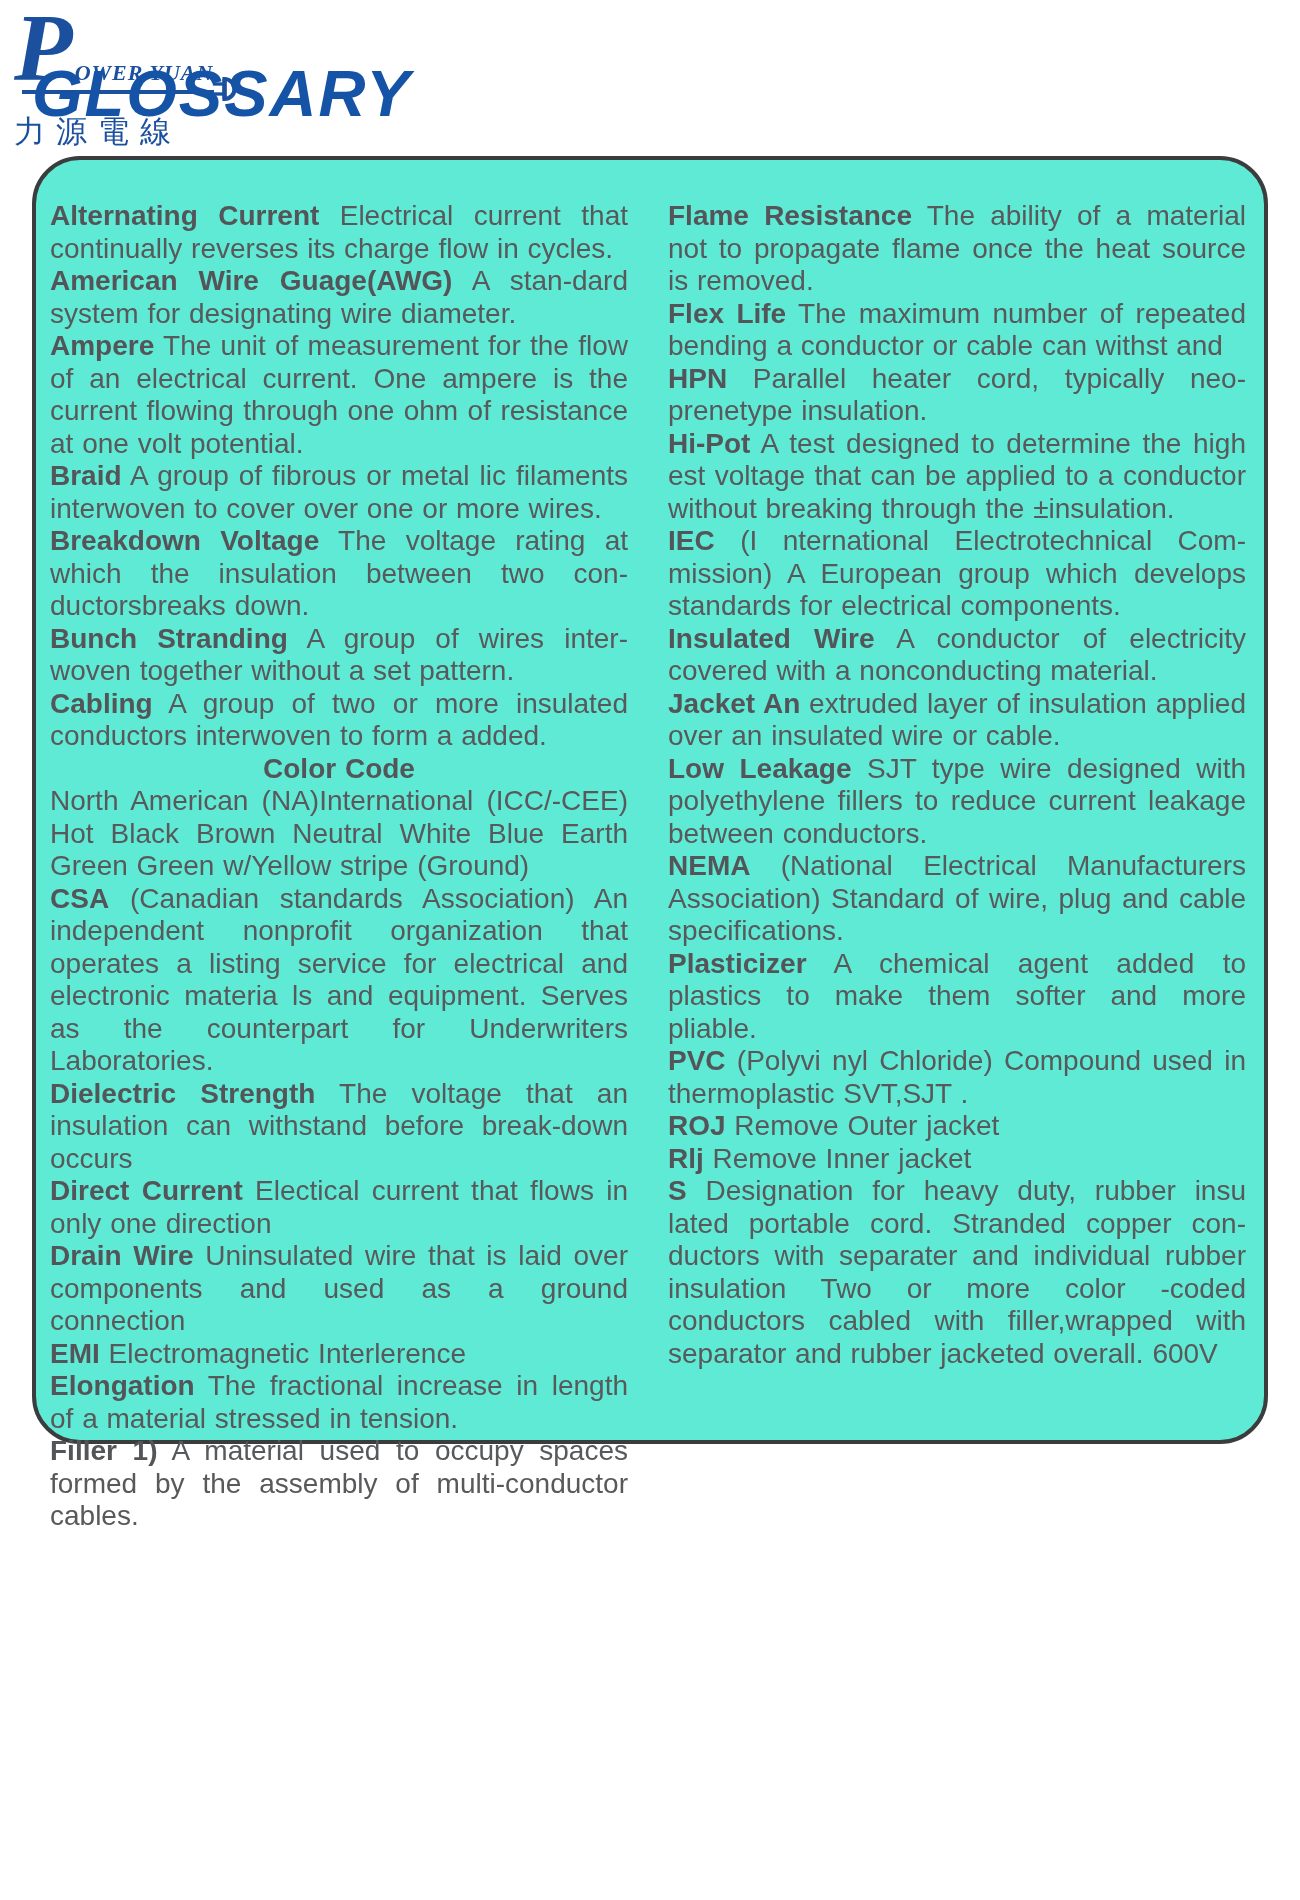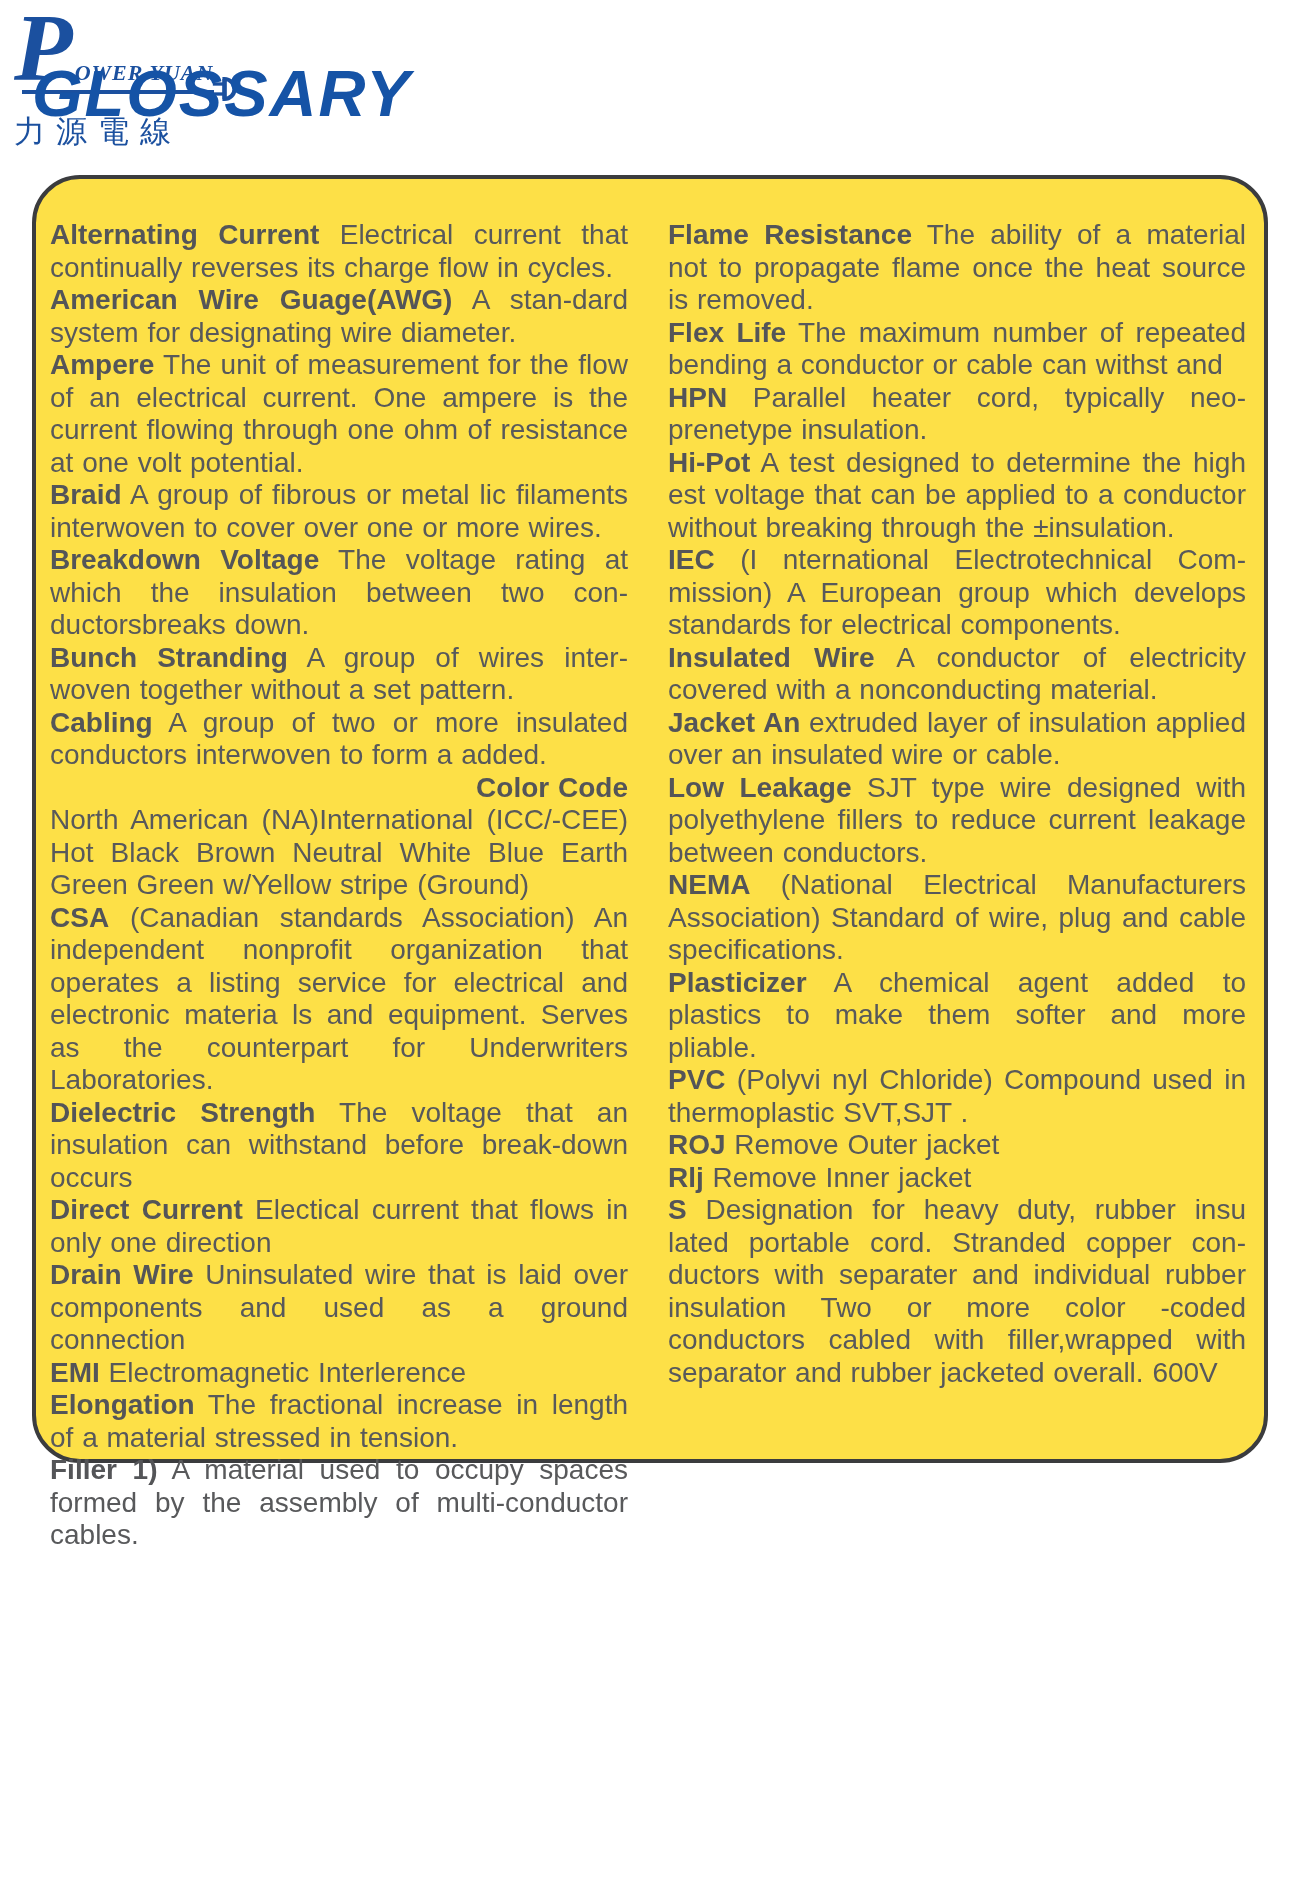--- a/index.html
+++ b/index.html
@@ -23,34 +23,34 @@
 
   
   .glossary-title{
     position:absolute;left:32px;top:56px;width:1236px;margin:0;
     font-size:65px;font-style:italic;font-weight:bold;
     letter-spacing:2px;color:#1553a6;font-family:"Liberation Sans", sans-serif;
   }
 
   
   .glossary-box{
-    position:absolute;left:32px;top:175px;width:1236px;height:1288px;
+    position:absolute;left:32px;top:156px;width:1236px;height:1288px;
     box-sizing:border-box;border:4px solid #3b3c3e;border-radius:48px;
-    padding:40px 16px 0 14px;background:#fde047;
+    padding:40px 16px 0 14px;background:#5eead4;
   }
   .cols{display:flex;gap:40px;}
   .col{width:578px;flex:0 0 578px;}
 
   
   .entry{
     margin:0;font-size:28px;line-height:32.5px;text-align:justify;
     color:#58595b;word-spacing:1px;
   }
   .term{font-weight:bold;color:#545558;}
-  .entry.block-term .term{display:block;text-align:right;}
+  .entry.block-term .term{display:block;text-align:center;}
 </style>
 </head>
 <body>
 
 <div class="page">
 
   <div class="logo">
     <div class="logo-row">
       <span class="logo-p">P</span>
       <span class="logo-rest">OWER YUAN</span>

